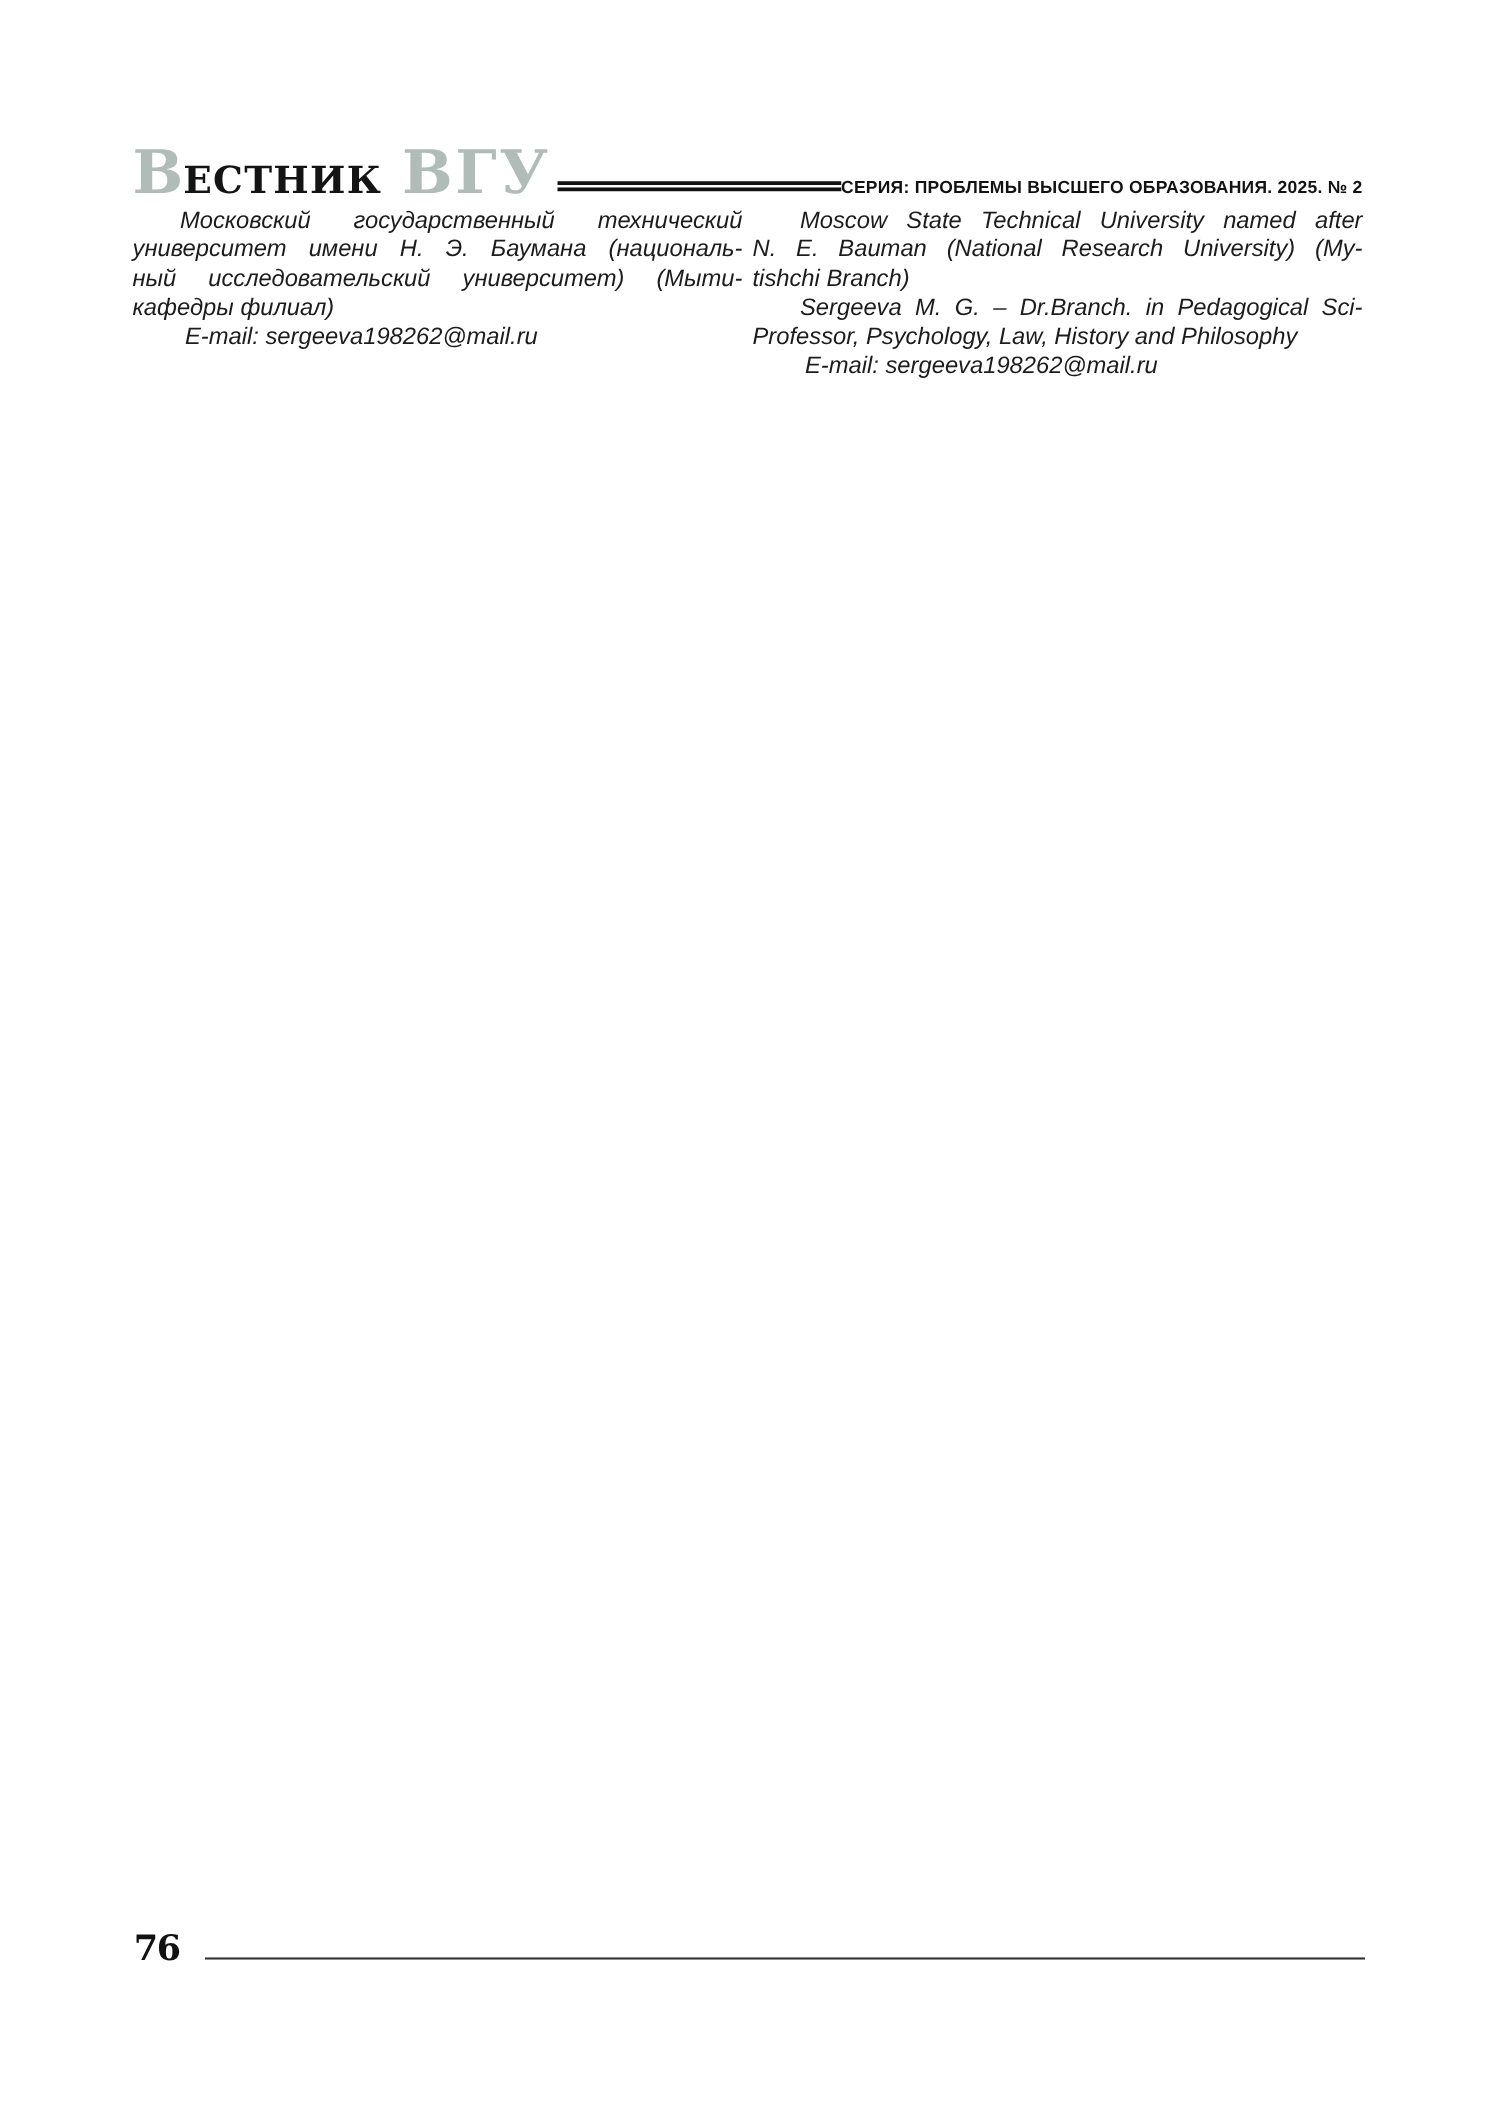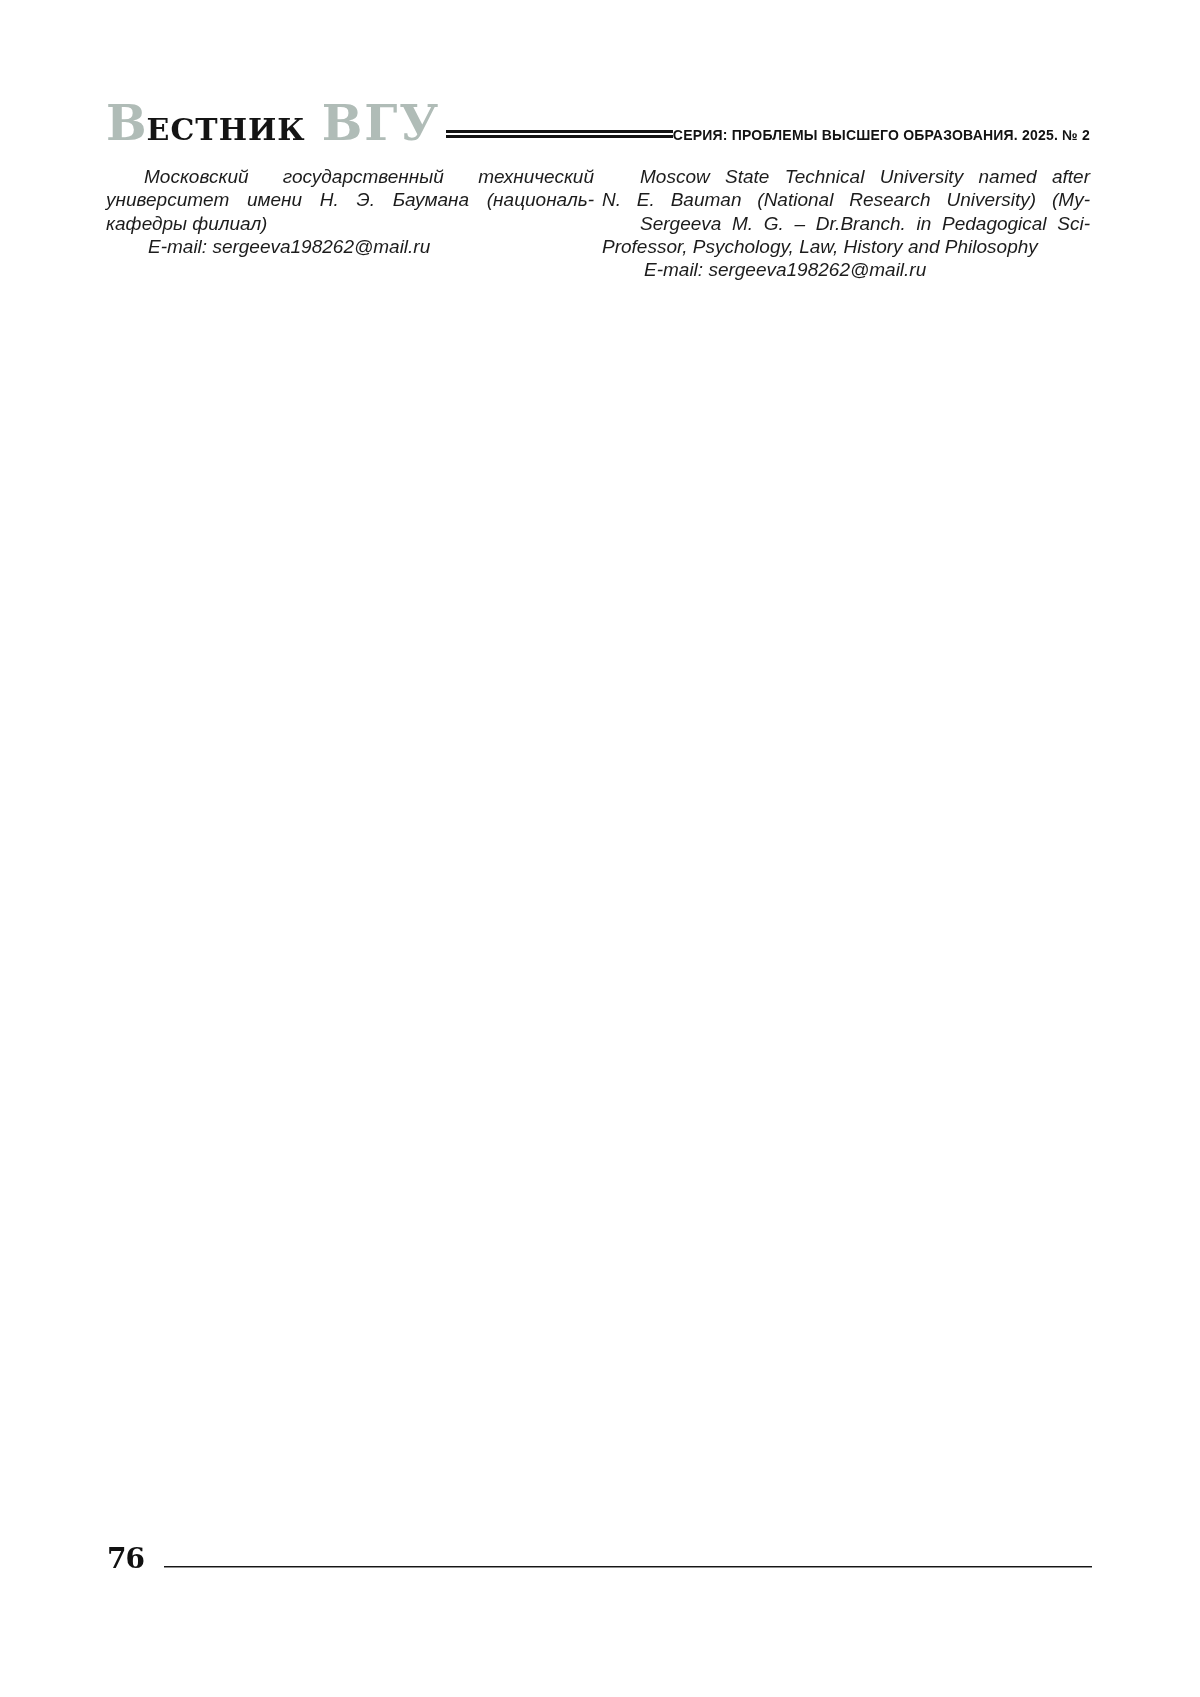--- a/index.html
+++ b/index.html
@@ -16,20 +16,21 @@
     position: absolute;
     top: 99px; left: 106px; right: 110px;
     display: flex;
     align-items: baseline;
   }
   .logo {
     font-family: "DejaVu Serif", serif;
     font-weight: bold;
     white-space: nowrap;
     line-height: 1;
+    margin-top: 15px;
   }
   .logo-initial {
     font-size: 48px;
     color: var(--logo-accent, #b0bcb7);
   }
   .logo-rest {
     font-size: 30px;
     color: #141414;
     letter-spacing: 1px;
   }
@@ -108,29 +109,31 @@
   <div class="header-rule"></div>
   <div class="series">СЕРИЯ: ПРОБЛЕМЫ ВЫСШЕГО ОБРАЗОВАНИЯ. 2025. № 2</div>
 </div>
 
 <div class="columns">
 
   <div class="col">
     <div>
       <div class="tline findent">Московский государственный технический</div>
       <div class="tline">университет имени Н. Э. Баумана (националь-</div>
+      <div class="tline">ный исследовательский университет) (Мыти-</div>
       <div class="tline tline-last">кафедры филиал)</div>
     </div>
     <div class="email-line">E-mail: sergeeva198262@mail.ru</div>
   </div>
 
   <div class="col">
     <div>
       <div class="tline findent">Moscow State Technical University named after</div>
       <div class="tline">N. E. Bauman (National Research University) (My-</div>
+      <div class="tline tline-last">tishchi Branch)</div>
     </div>
     <div>
       <div class="tline findent">Sergeeva M. G. – Dr.Branch. in Pedagogical Sci-</div>
       <div class="tline tline-last">Professor, Psychology, Law, History and Philosophy</div>
     </div>
     <div class="email-line">E-mail: sergeeva198262@mail.ru</div>
   </div>
 
 </div>
 

